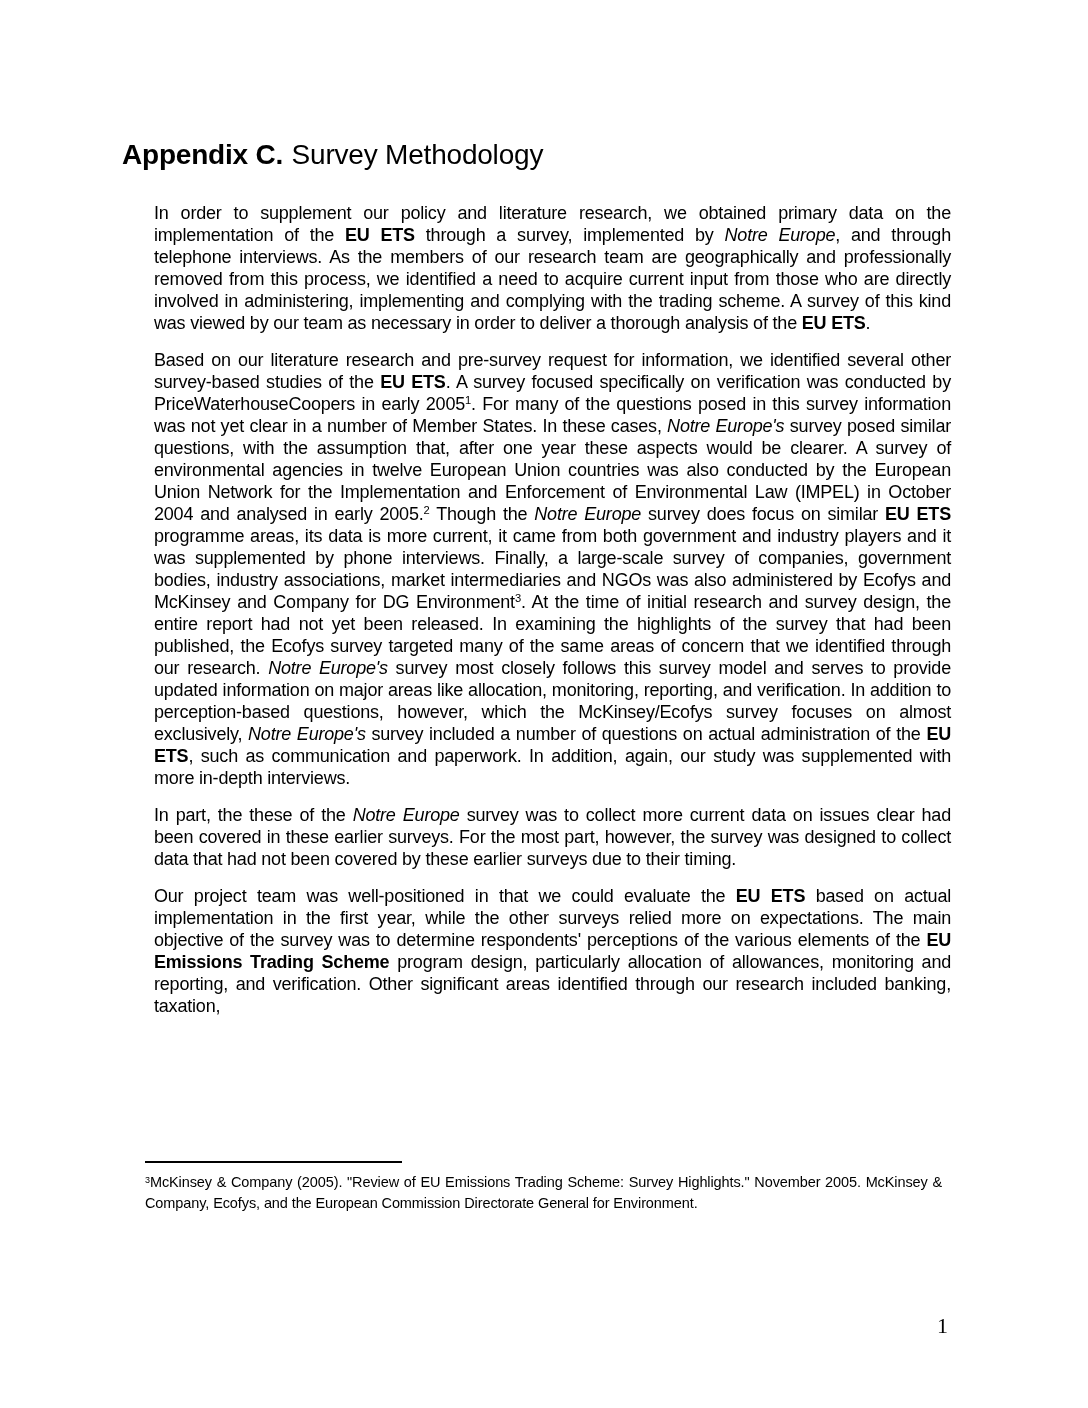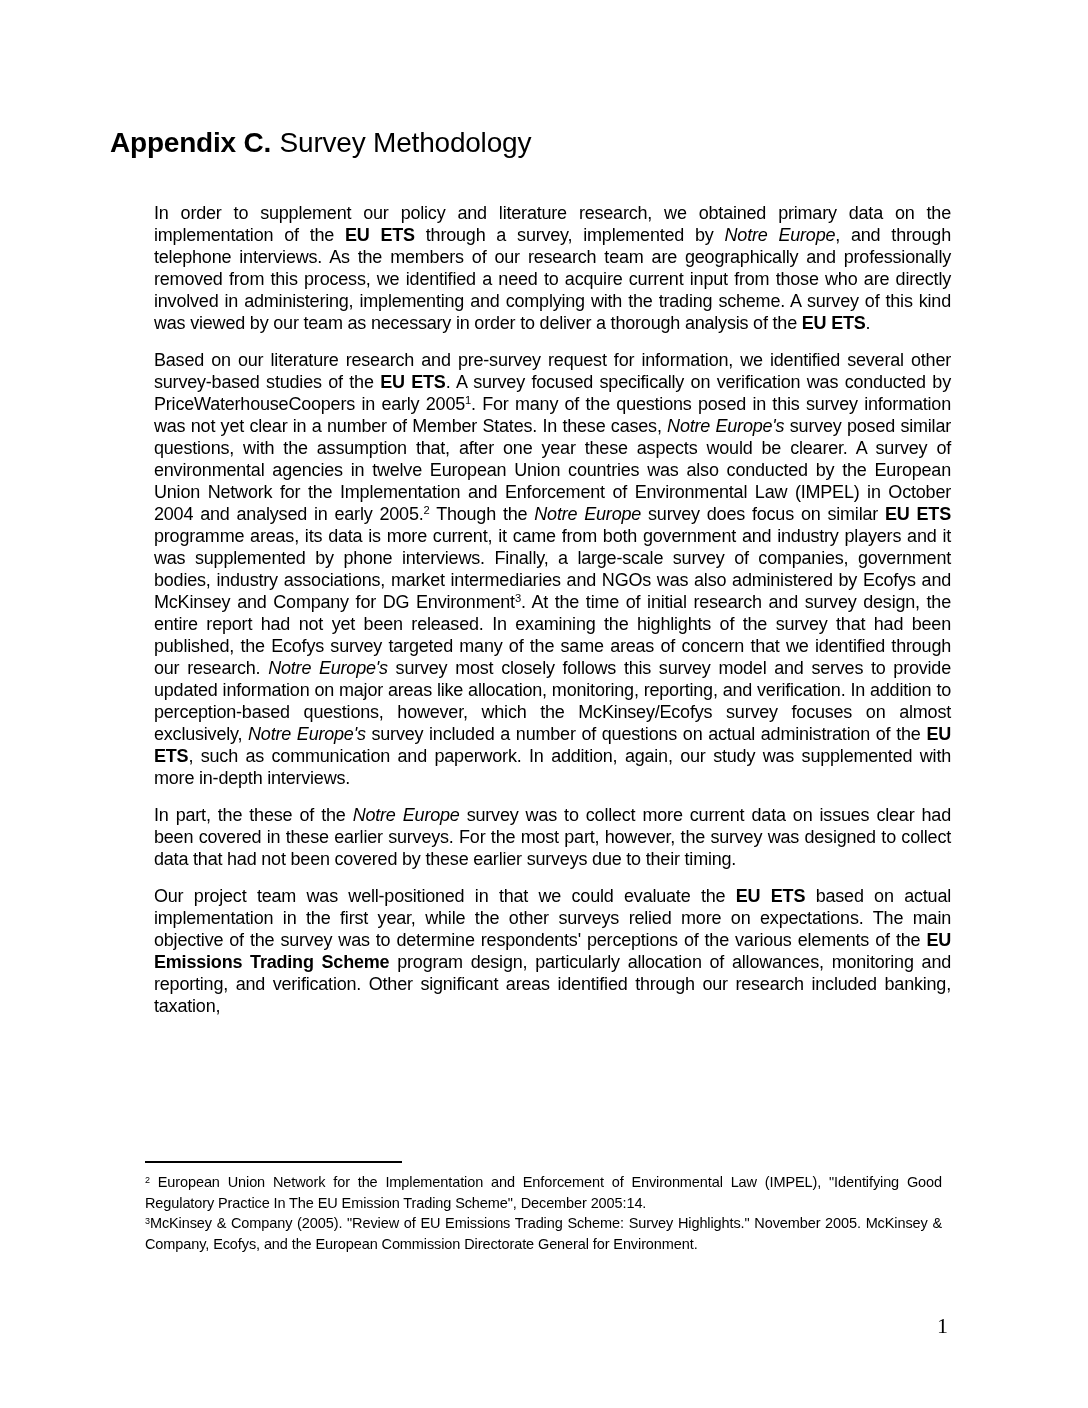--- a/index.html
+++ b/index.html
@@ -9,21 +9,21 @@
     height: 1408px;
     background: #ffffff;
     color: #000000;
     font-family: "Liberation Sans", "DejaVu Sans", sans-serif;
     overflow: hidden;
   }
   .title {
     position: absolute;
     left: 110px;
     top: 128px;
-    margin: 0;
+    margin: 12px;
     font-size: 28px;
     line-height: 30px;
     font-weight: 400;
     letter-spacing: -0.2px;
     white-space: nowrap;
   }
   .title-bold { font-weight: 700; }
   .title-rest { margin-left: 0.3em; }
   .doc-body {
     position: absolute;
@@ -89,19 +89,18 @@
   <div class="doc-body">
     <p class="para"><span>In order to supplement our policy and literature research, we obtained primary data on the implementation of the </span><span class="b">EU ETS</span><span> through a survey, implemented by </span><span class="i">Notre Europe</span><span>, and through telephone interviews. As the members of our research team are geographically and professionally removed from this process, we identified a need to acquire current input from those who are directly involved in administering, implementing and complying with the trading scheme. A survey of this kind was viewed by our team as necessary in order to deliver a thorough analysis of the </span><span class="b">EU ETS</span><span>.</span></p>
     <p class="para"><span>Based on our literature research and pre-survey request for information, we identified several other survey-based studies of the </span><span class="b">EU ETS</span><span>. A survey focused specifically on verification was conducted by PriceWaterhouseCoopers in early 2005</span><sup>1</sup><span>. For many of the questions posed in this survey information was not yet clear in a number of Member States.  In these cases, </span><span class="i">Notre Europe's</span><span> survey posed similar questions, with the assumption that, after one year these aspects would be clearer. A survey of environmental agencies in twelve European Union countries was also conducted by the European Union Network for the Implementation and Enforcement of Environmental Law (IMPEL) in October 2004 and analysed in early 2005.</span><sup>2</sup><span>  Though the </span><span class="i">Notre Europe</span><span> survey does focus on similar </span><span class="b">EU ETS</span><span> programme areas, its data is more current, it came from both government and industry players and it was supplemented by phone interviews. Finally, a large-scale survey of companies, government bodies, industry associations, market intermediaries and NGOs was also administered by Ecofys and McKinsey and Company for DG Environment</span><sup>3</sup><span>.  At the time of initial research and survey design, the entire report had not yet been released. In examining the highlights of the survey that had been published, the Ecofys survey targeted many of the same areas of concern that we identified through our research.  </span><span class="i">Notre Europe's</span><span> survey most closely follows this survey model and serves to provide updated information on major areas like allocation, monitoring, reporting, and verification.  In addition to perception-based questions, however, which the McKinsey/Ecofys survey focuses on almost exclusively, </span><span class="i">Notre Europe's</span><span> survey included a number of questions on actual administration of the </span><span class="b">EU ETS</span><span>, such as communication and paperwork.  In addition, again, our study was supplemented with more in-depth interviews.</span></p>
     <p class="para"><span>In part, the these of the </span><span class="i">Notre Europe</span><span> survey was to collect more current data on issues clear had been covered in these earlier surveys. For the most part, however, the survey was designed to collect data that had not been covered by these earlier surveys due to their timing.</span></p>
     <p class="para"><span>Our project team was well-positioned in that we could evaluate the </span><span class="b">EU ETS</span><span> based on actual implementation in the first year, while the other surveys relied more on expectations. The main objective of the survey was to determine respondents' perceptions of the various elements of the </span><span class="b">EU Emissions Trading Scheme</span><span> program design, particularly allocation of allowances, monitoring and reporting, and verification. Other significant areas identified through our research included banking, taxation,</span></p>
   </div>
 
   <div class="footnote-rule"></div>
 
   <div class="footnotes">
-    <p class="footnote"><sup>2</sup><span> European Union Network for the Implementation and Enforcement of Environmental Law (IMPEL), "Identifying Good Regulatory Practice In The EU Emission Trading Scheme", December 2005:14.</span></p>
     <p class="footnote"><sup>3</sup><span>McKinsey &amp; Company (2005). "Review of EU Emissions Trading Scheme: Survey Highlights." November 2005. McKinsey &amp; Company, Ecofys, and the European Commission Directorate General for Environment.</span></p>
   </div>
 
   <div class="page-number">1</div>
 
 </div>
 
 </body></html>

